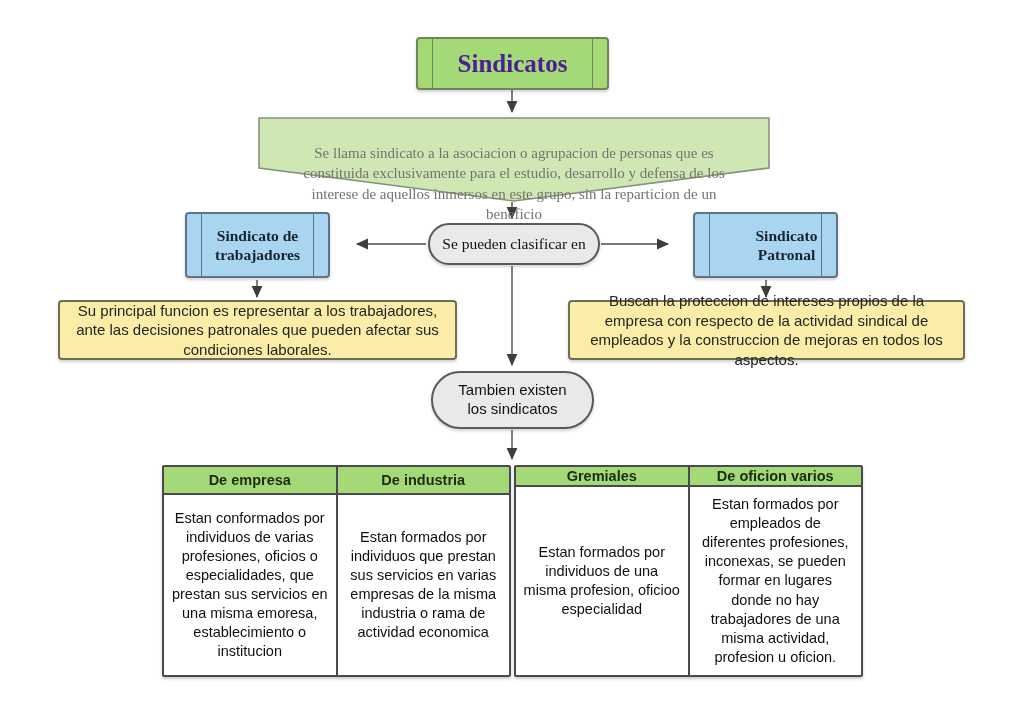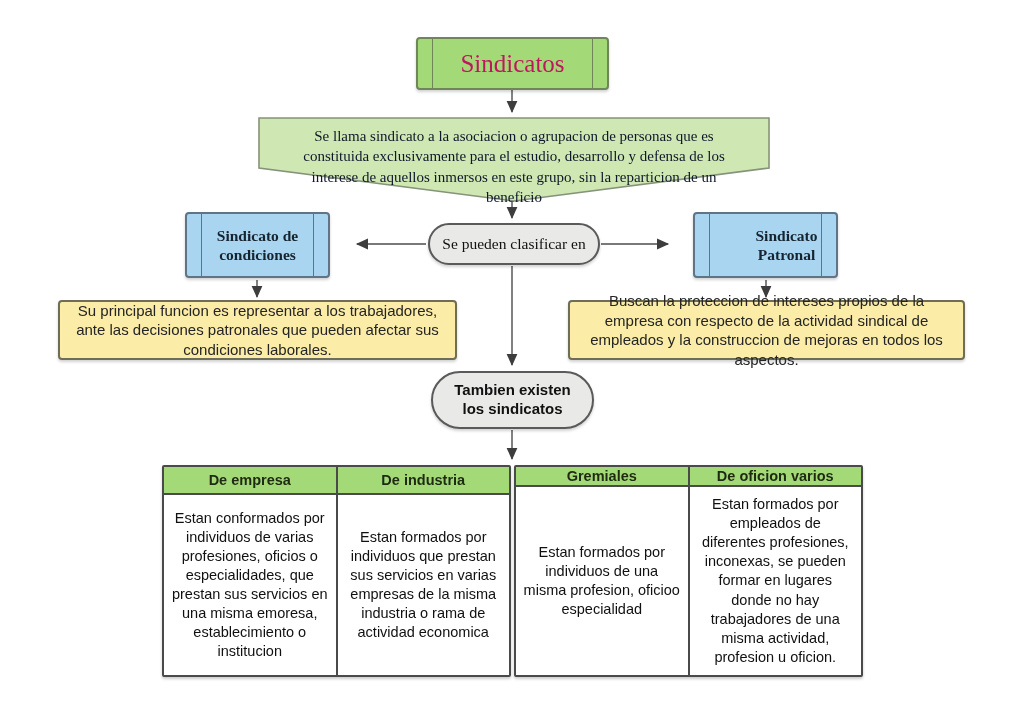--- a/index.html
+++ b/index.html
@@ -11,32 +11,32 @@
   
   .pp{border-radius:4px;box-shadow:0 2px 3px rgba(0,0,0,.18);}
   .pp .bars{position:absolute;left:0;top:0;right:0;bottom:0;pointer-events:none;}
   .pp .bars::before,.pp .bars::after{content:"";position:absolute;top:0;bottom:0;width:0;}
   .pp .bars::before{left:14px;}
   .pp .bars::after{right:14px;}
   .pp-green{background:#a3d977;border:2px solid #71855b;}
   .pp-green .bars::before,.pp-green .bars::after{border-left:1.5px solid #71855b;}
   .pp-blue{background:#a9d5f0;border:2px solid #5f7487;}
   .pp-blue .bars::before,.pp-blue .bars::after{border-left:1.5px solid #5f7487;}
-  .title-text{font-family:"Liberation Serif",serif;font-weight:normal;font-size:25px;color:#be185d;}
+  .title-text{font-family:"Liberation Serif",serif;font-weight:bold;font-size:25px;color:#4c1d95;}
   .blue-text{font-family:"Liberation Serif",serif;font-weight:bold;font-size:15.5px;
              line-height:1.25;color:#16242f;}
   
   .oval{border-radius:999px;background:#e9e9e7;border:2px solid#5a5a5a;
         box-shadow:0 2px 3px rgba(0,0,0,.18);}
   .oval1-text{font-family:"Liberation Serif",serif;font-weight:normal;font-size:15.5px;color:#111;}
-  .oval2-text{font-weight:bold;font-size:15px;line-height:1.25;color:#111;}
+  .oval2-text{font-weight:normal;font-size:15px;line-height:1.25;color:#111;}
   
   #pentagon-wrap{position:absolute;left:258px;top:117px;width:512px;height:86px;z-index:2;}
-  #pentagon-text{position:absolute;left:24px;right:24px;top:9px;text-align:center;
-                 font-family:"Liberation Serif",serif;font-size:15px;line-height:1.35;color:#0f172a;}
+  #pentagon-text{position:absolute;left:24px;right:24px;top:26px;text-align:center;
+                 font-family:"Liberation Serif",serif;font-size:15px;line-height:1.35;color:#737373;}
   
   .note{background:#fbeca8;border:2px solid #6e6e58;border-radius:4px;
         box-shadow:0 2px 3px rgba(0,0,0,.18);font-size:15px;line-height:1.3;color:#242424;
         padding:4px 10px;}
   
   #types-table{position:absolute;left:162px;top:465px;width:701px;height:212px;z-index:2;
                display:flex;gap:3px;}
   .subtable{flex:1;display:flex;flex-direction:column;border:2px solid #4a4a4a;border-radius:2px;
             background:#fff;box-shadow:0 2px 3px rgba(0,0,0,.2);}
   .thead{display:flex;height:26px;border-bottom:2px solid #4a4a4a;background:#a3d977;}
@@ -81,21 +81,21 @@
     </svg>
     <div id="pentagon-text">Se llama sindicato a la asociacion o agrupacion de personas que es constituida exclusivamente para el estudio, desarrollo y defensa de los interese de aquellos inmersos en este grupo, sin la reparticion de un beneficio</div>
   </div>
 
   <div class="shape oval" style="left:428px;top:223px;width:172px;height:42px;">
     <span class="oval1-text">Se pueden clasificar en</span>
   </div>
 
   <div class="shape pp pp-blue" style="left:185px;top:212px;width:145px;height:66px;">
     <span class="bars"></span>
-    <span class="blue-text" style="max-width:100px;">Sindicato de condiciones</span>
+    <span class="blue-text" style="max-width:100px;">Sindicato de trabajadores</span>
   </div>
 
   <div class="shape pp pp-blue" style="left:693px;top:212px;width:145px;height:66px;padding-left:42px;">
     <span class="bars"></span>
     <span class="blue-text" style="max-width:90px;">Sindicato Patronal</span>
   </div>
 
   <div class="shape note" style="left:58px;top:300px;width:399px;height:60px;justify-content:center;">
     <span>Su principal funcion es representar a los trabajadores, ante las decisiones patronales que pueden afectar sus condiciones laborales.</span>
   </div>

